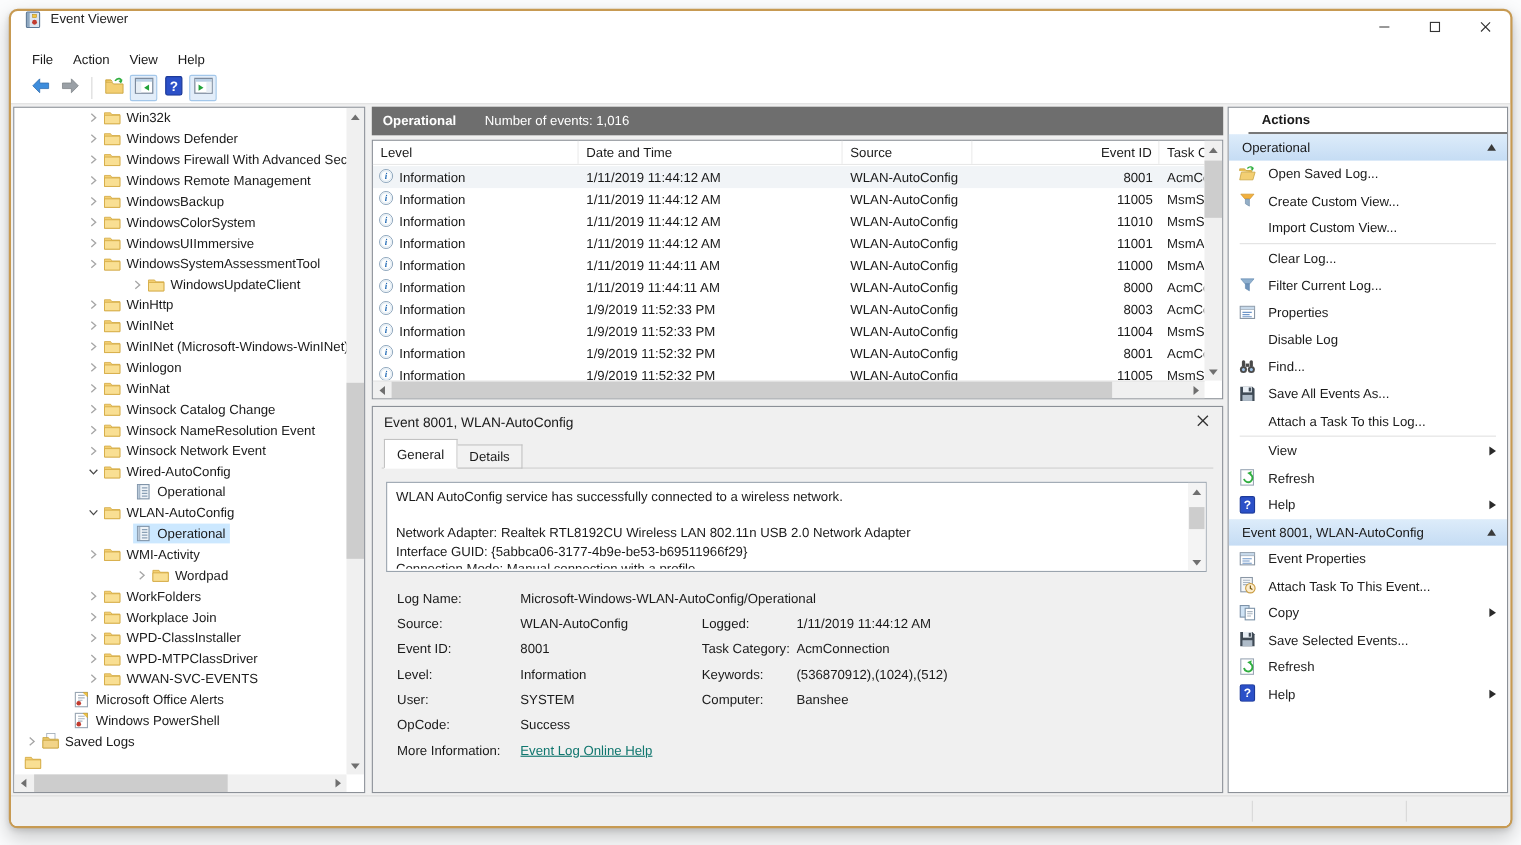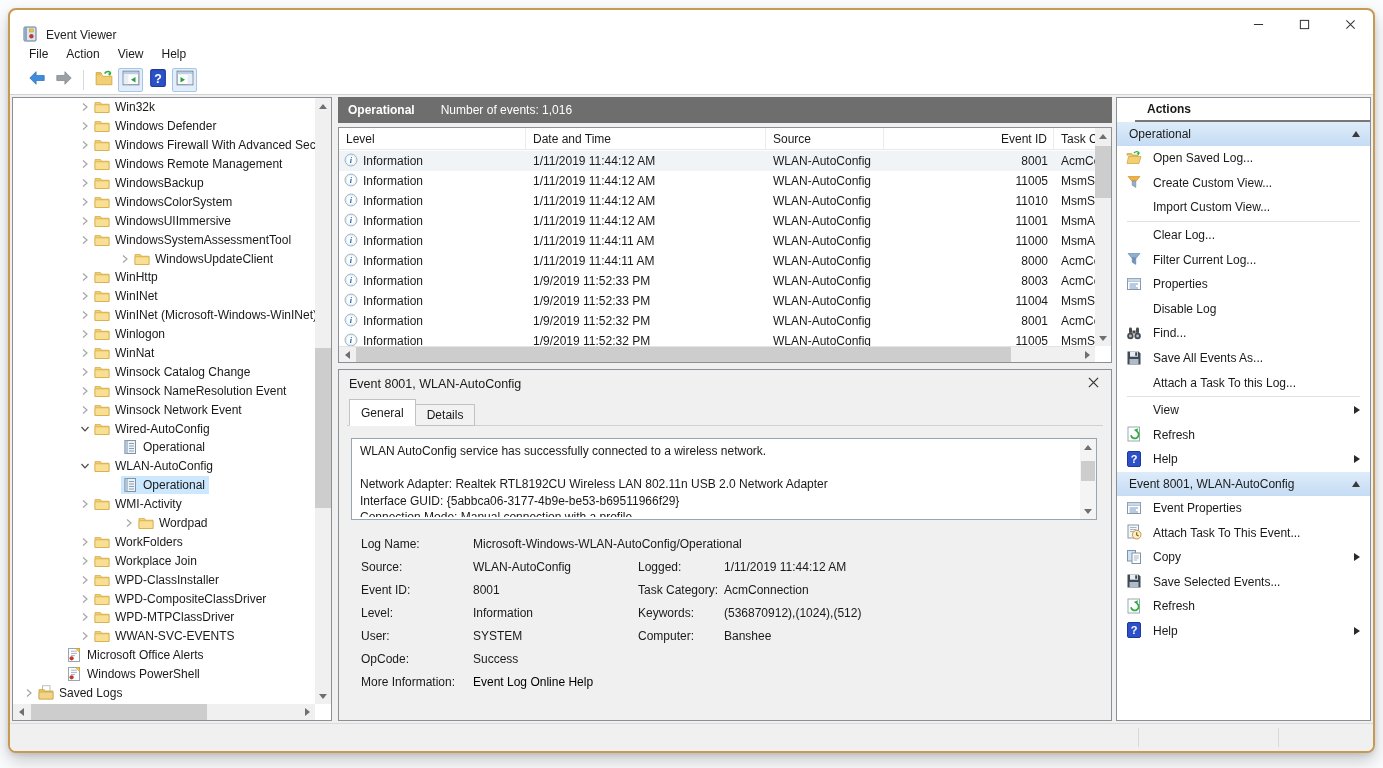--- a/index.html
+++ b/index.html
@@ -4,21 +4,21 @@
 <style>
   * { margin:0; padding:0; box-sizing:border-box; cursor:default; }
   html,body { width:1383px; height:768px; overflow:hidden; background:#fbfcfd;
               font-family:"Liberation Sans", sans-serif; font-size:12px; color:#1a1a1a; }
 
   .window { position:absolute; left:8px; top:8px; width:1367px; height:745px;
             background:#fff; border:2px solid #c79a52; border-radius:8px;
             box-shadow:0 8px 18px rgba(0,0,0,.20), 0 2px 5px rgba(0,0,0,.10); overflow:hidden; }
 
   
-  .titlebar { height:32px; display:flex; align-items:flex-end; padding-left:12px; }
+  .titlebar { height:32px; display:flex; align-items:flex-start; padding-left:12px; }
   .app-icon { width:16px; height:16px; margin-right:8px; }
   .app-icon svg { width:16px; height:16px; }
   .title { font-size:12px; color:#222; }
   .win-controls { margin-left:auto; display:flex; height:100%; }
   .win-btn { width:46px; display:flex; align-items:center; justify-content:center; }
   .win-btn svg { width:11px; height:11px; }
 
   .menubar { height:23px; display:flex; align-items:center; padding-left:10px; }
   .menu-item { padding:3px 9px; }
 
@@ -97,21 +97,21 @@
   .msgbox { position:absolute; top:68px; left:12px; right:14px; height:82px;
             background:#fff; border:1px solid #9aa4ae; }
   .msg-lines { position:absolute; left:8px; right:22px; top:4px; bottom:2px;
                line-height:16.5px; overflow:hidden; }
   .msg-vscroll { top:0; bottom:0; right:0; background:#f4f4f4; }
 
   .fields { position:absolute; top:164px; left:12px; right:14px; padding-left:10px; }
   .f-row { display:grid; grid-template-columns:112px 165px 86px 1fr; height:23px; align-items:start; padding-top:3px; }
   .f-val-wide { grid-column:2 / 5; }
   .f-cell { white-space:nowrap; overflow:hidden; }
-  .link { color:#000000; }
+  .link { color:#0f766e; text-decoration:underline; }
 
   
   #actions-pane { position:absolute; left:1106px; top:2px; width:255px; bottom:2px;
                   background:#fff; border:1px solid #8b9097; overflow:hidden; }
   .actions-title { height:24px; display:flex; align-items:center; padding-left:12px;
                    font-weight:bold; border-bottom:2px solid #787878;margin-left:18px; }
   .section-header { height:24px; background:linear-gradient(180deg,#ddecfa 0%,#c5dcf4 100%);
                     display:flex; align-items:center; padding:0 10px 0 12px; }
   .caret-up { margin-left:auto; width:0; height:0; border-left:4.5px solid transparent;
               border-right:4.5px solid transparent; border-bottom:6px solid #3a3a3a; }
@@ -577,34 +577,20 @@
             <span class="tree-arrow">
               <svg viewBox="0 0 10 10">
                 <path d="M3 1.5 L7 5 L3 8.5" fill="none" stroke="#a6a6a6" stroke-width="1.2"></path>
               </svg>
             </span>
             <span class="tree-inner">
               <span class="tree-icon"><svg viewBox="0 0 16 16">
                   <path d="M1 3.5 H6.5 L7.7 5.2 H15 V13.5 H1 Z" fill="#f3cf73" stroke="#d2a73f" stroke-width="0.7"></path>
                   <path d="M1 5.8 H15 V13.5 H1 Z" fill="#f9df93" stroke="#d2a73f" stroke-width="0.7"></path>
                 </svg></span>
-              <span class="tree-label">WPD-CompositeClassDriver</span>
-            </span>
-          </div>
-          <div class="tree-row" style="padding-left: 64px;">
-            <span class="tree-arrow">
-              <svg viewBox="0 0 10 10">
-                <path d="M3 1.5 L7 5 L3 8.5" fill="none" stroke="#a6a6a6" stroke-width="1.2"></path>
-              </svg>
-            </span>
-            <span class="tree-inner">
-              <span class="tree-icon"><svg viewBox="0 0 16 16">
-                  <path d="M1 3.5 H6.5 L7.7 5.2 H15 V13.5 H1 Z" fill="#f3cf73" stroke="#d2a73f" stroke-width="0.7"></path>
-                  <path d="M1 5.8 H15 V13.5 H1 Z" fill="#f9df93" stroke="#d2a73f" stroke-width="0.7"></path>
-                </svg></span>
               <span class="tree-label">WPD-MTPClassDriver</span>
             </span>
           </div>
           <div class="tree-row" style="padding-left: 64px;">
             <span class="tree-arrow">
               <svg viewBox="0 0 10 10">
                 <path d="M3 1.5 L7 5 L3 8.5" fill="none" stroke="#a6a6a6" stroke-width="1.2"></path>
               </svg>
             </span>
             <span class="tree-inner">

